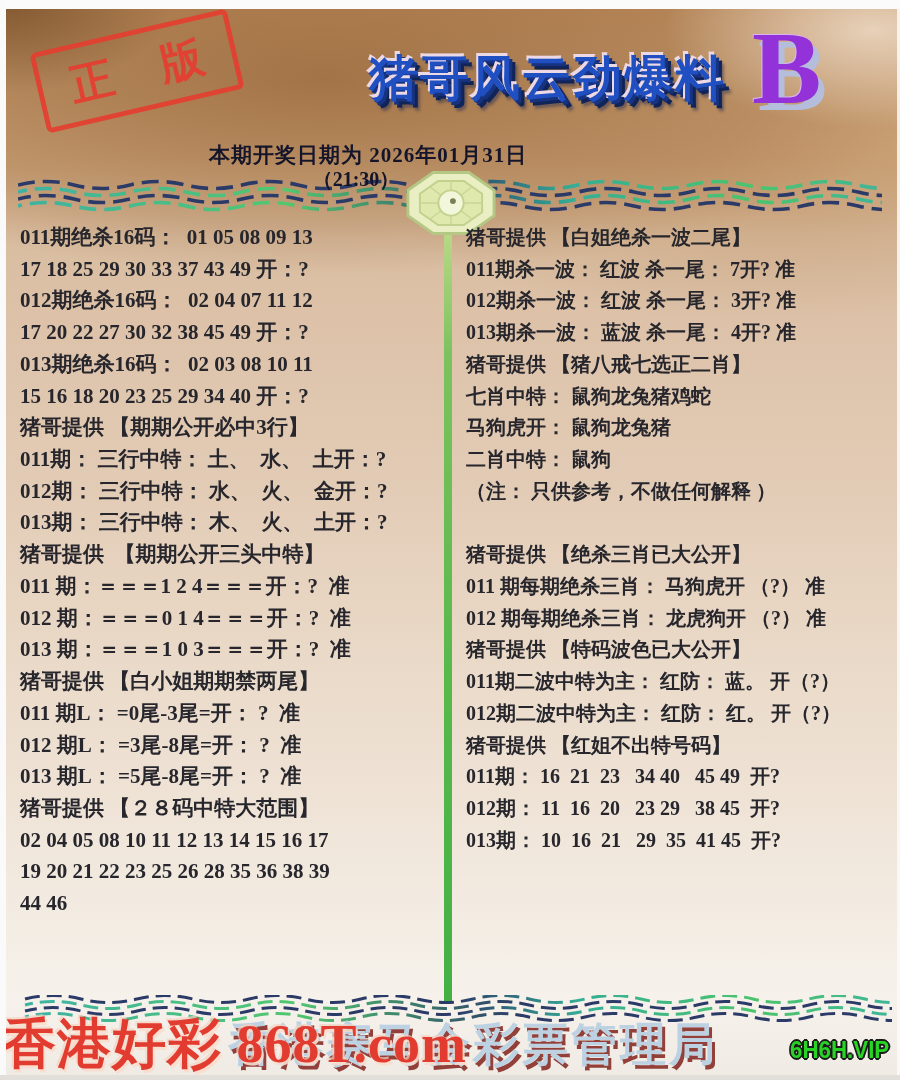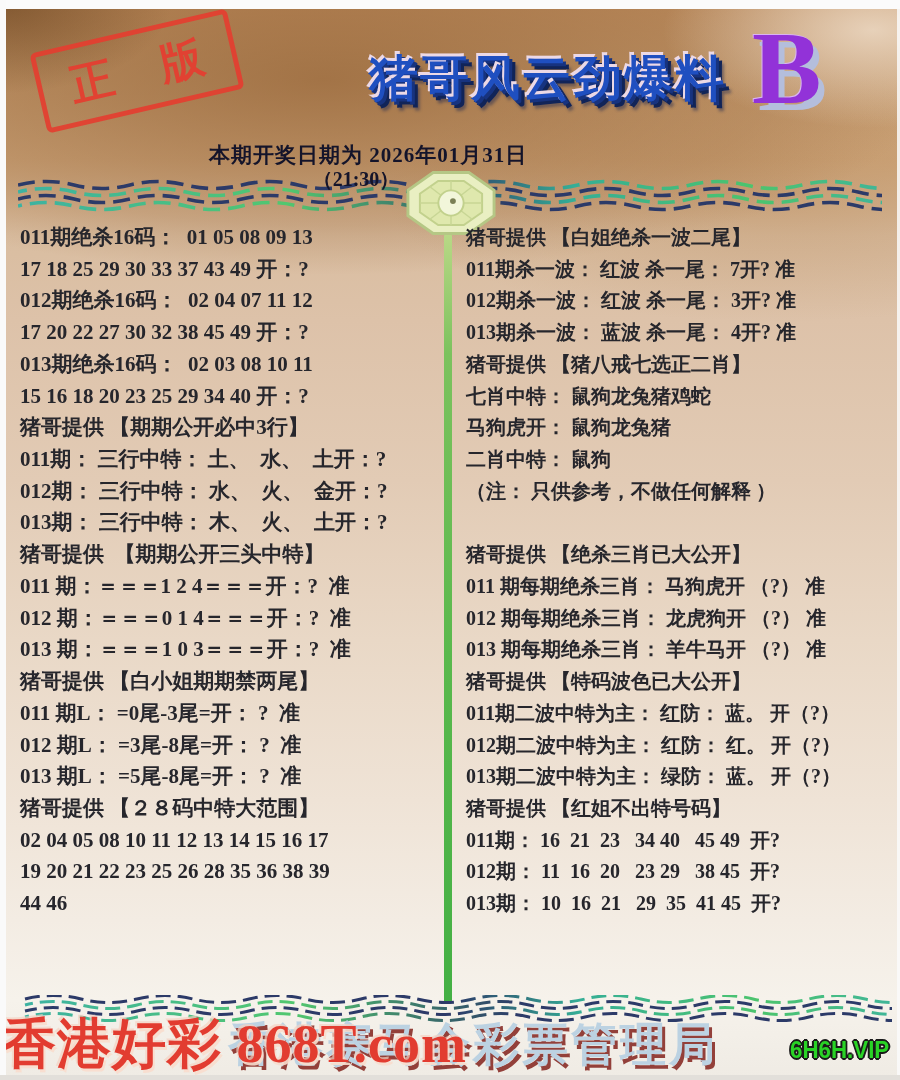--- a/index.html
+++ b/index.html
@@ -175,25 +175,23 @@
       <div class="line">013期杀一波： 蓝波 杀一尾： 4开? 准</div>
       <div class="line">猪哥提供 【猪八戒七选正二肖】</div>
       <div class="line">七肖中特： 鼠狗龙兔猪鸡蛇</div>
       <div class="line">马狗虎开： 鼠狗龙兔猪</div>
       <div class="line">二肖中特： 鼠狗</div>
       <div class="line">（注： 只供参考，不做任何解释 ）</div>
       <div class="line"></div>
       <div class="line">猪哥提供 【绝杀三肖已大公开】</div>
       <div class="line">011 期每期绝杀三肖： 马狗虎开 （?） 准</div>
       <div class="line">012 期每期绝杀三肖： 龙虎狗开 （?） 准</div>
-      <div class="line">013 期每期绝杀三肖： 羊牛马开 （?） 准</div>
       <div class="line">猪哥提供 【特码波色已大公开】</div>
       <div class="line">011期二波中特为主： 红防： 蓝。 开（?）</div>
       <div class="line">012期二波中特为主： 红防： 红。 开（?）</div>
-      <div class="line">013期二波中特为主： 绿防： 蓝。 开（?）</div>
       <div class="line">猪哥提供 【红姐不出特号码】</div>
       <div class="line">011期： 16  21  23   34 40   45 49  开?</div>
       <div class="line">012期： 11  16  20   23 29   38 45  开?</div>
       <div class="line">013期： 10  16  21   29  35  41 45  开?</div>
     </div>
 
   <svg class="waves-bottom" width="870" height="28" viewBox="0 0 864 28">
     <use href="#wavepath" transform="translate(0,4)" stroke="url(#g1)" stroke-width="3" stroke-dasharray="15 7"></use>
     <use href="#wavepath" transform="translate(0,10)" stroke="url(#g2)" stroke-width="3" stroke-dasharray="15 7" stroke-dashoffset="7"></use>
     <use href="#wavepath" transform="translate(0,16)" stroke="url(#g1)" stroke-width="3" stroke-dasharray="15 7" stroke-dashoffset="3"></use>

